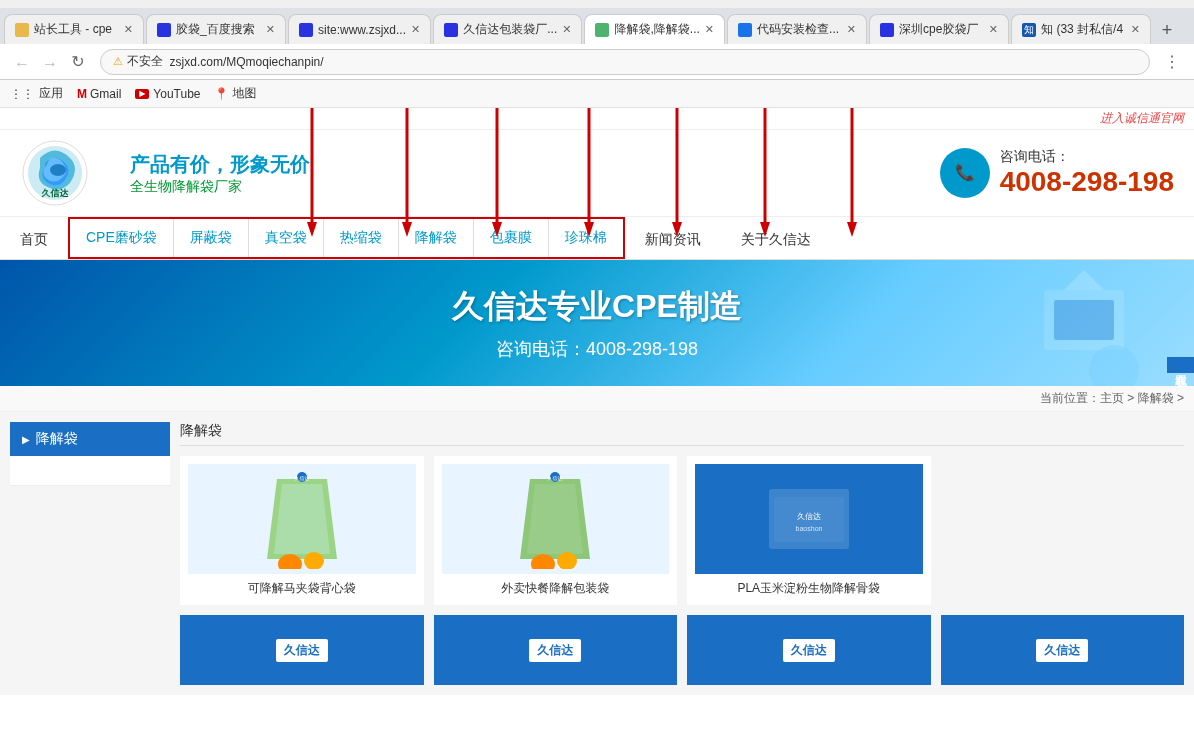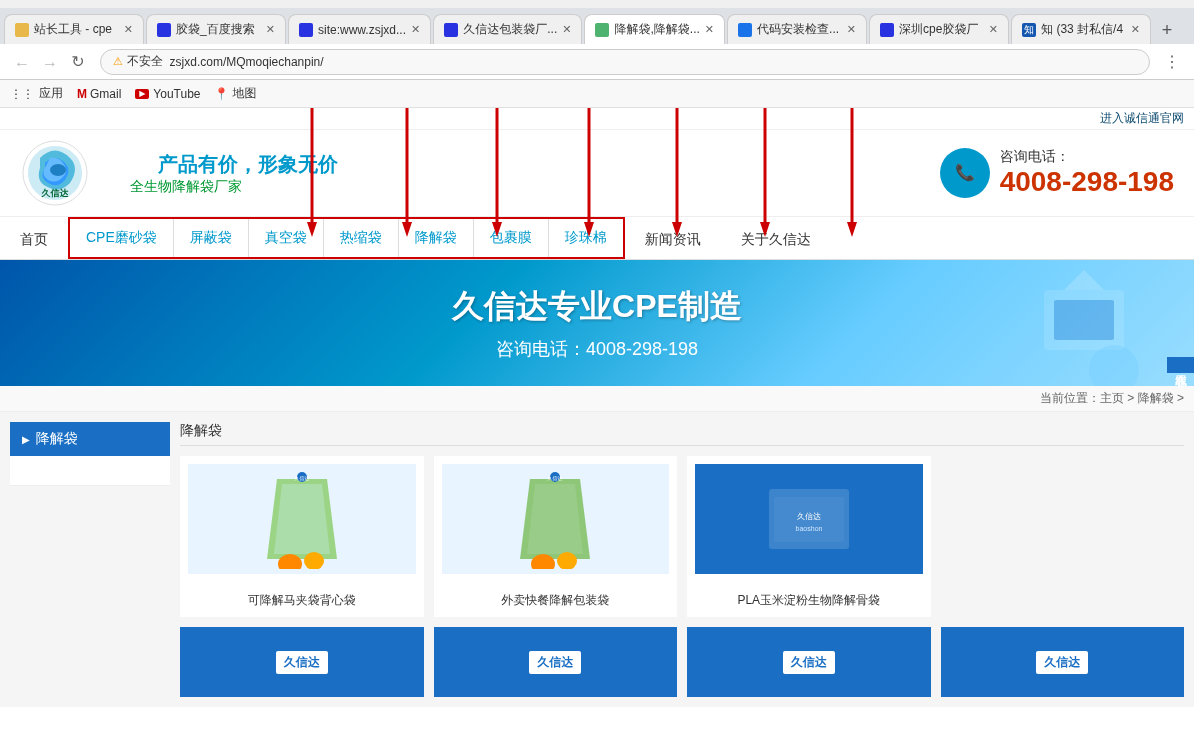--- a/index.html
+++ b/index.html
@@ -23,26 +23,26 @@
     .address-text { color: #333; font-size: 12px; }
 
     .bookmarks-bar { display: flex; align-items: center; height: 28px; padding: 0 10px; background: #f8f8f9; border-bottom: 1px solid #e0e0e0; }
     .bm-item { display: flex; align-items: center; margin-right: 14px; cursor: pointer; color: #333; font-size: 12px; }
 
     
     .site-content { background: #fff; height: calc(730px - 36px - 36px - 28px); overflow: hidden; }
 
     
     .top-link-bar { text-align: right; padding: 2px 10px; font-size: 12px; color: #0066cc; background: #fff; border-bottom: 1px solid #eee; }
-    .top-link-bar a { color: #0c4a6e; text-decoration: none; }
+    .top-link-bar a { color: #ef4444; text-decoration: none; font-style: italic; }
 
     .header { display: flex; align-items: center; padding: 8px 20px; background: #fff; border-bottom: 1px solid #eee; }
     .logo-area { display: flex; align-items: center; margin-right: 30px; }
     .logo-text-area { margin-left: 10px; }
-    .logo-slogan { font-size: 20px; color: #0099cc; font-weight: bold; margin-left: 28px; }
+    .logo-slogan { font-size: 20px; color: #0099cc; font-weight: bold; }
     .logo-sub { font-size: 14px; color: #009933; }
 
     .phone-area { margin-left: auto; display: flex; align-items: center; }
     .phone-icon { width: 50px; height: 50px; background: #0099cc; border-radius: 50%; display: flex; align-items: center; justify-content: center; margin-right: 10px; }
     .phone-label { font-size: 14px; color: #333; }
     .phone-number { font-size: 28px; color: #cc3300; font-weight: bold; }
 
     
     .nav-bar { display: flex; align-items: flex-end; background: #fff; border: none; border-bottom: 1px solid #ddd; padding: 0; }
     .nav-item { padding: 10px 20px; font-size: 14px; color: #333; cursor: pointer; white-space: nowrap; }
@@ -66,21 +66,21 @@
     .sidebar-title { background: #1a6fc4; color: #fff; padding: 8px 12px; font-size: 14px; display: flex; align-items: center; }
     .sidebar-title::before { content: "▶"; margin-right: 6px; font-size: 10px; }
     .sidebar-sub { background: #fff; height: 30px; border-bottom: 1px solid #eee; }
 
     .product-grid { flex: 1; }
     .section-title { font-size: 14px; color: #333; border-bottom: 1px solid #ddd; padding-bottom: 5px; margin-bottom: 10px; }
     .products { display: grid; grid-template-columns: repeat(4, 1fr); gap: 10px; }
     .product-card { background: #fff; text-align: center; padding: 8px; cursor: pointer; }
     .product-img { width: 100%; height: 110px; background: #e8f4ff; display: flex; align-items: center; justify-content: center; position: relative; overflow: hidden; }
     .product-img.blue-bg { background: #1a6fc4; }
-    .product-label { font-size: 12px; color: #333; margin-top: 18px; }
+    .product-label { font-size: 12px; color: #333; margin-top: 6px; }
 
     
     .products-row2 { display: grid; grid-template-columns: repeat(4, 1fr); gap: 10px; margin-top: 10px; }
     .product-card-blue { background: #1a6fc4; text-align: center; padding: 8px; height: 70px; display: flex; align-items: center; justify-content: center; }
     .brand-badge { background: #fff; color: #1a6fc4; font-size: 12px; font-weight: bold; padding: 3px 8px; border-radius: 2px; }
 
     
     .right-widget { position: fixed; right: 0; top: 50%; transform: translateY(-50%); background: #1a6fc4; color: #fff; writing-mode: vertical-rl; text-orientation: mixed; padding: 8px 5px; font-size: 12px; cursor: pointer; z-index: 100; }
 
     

